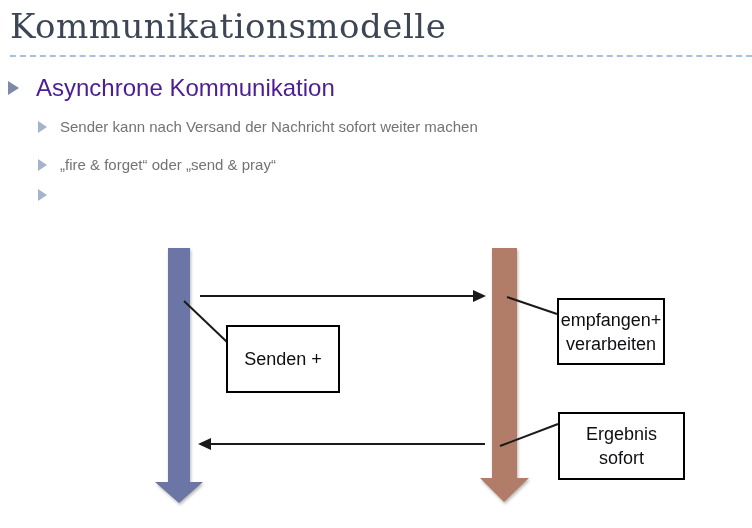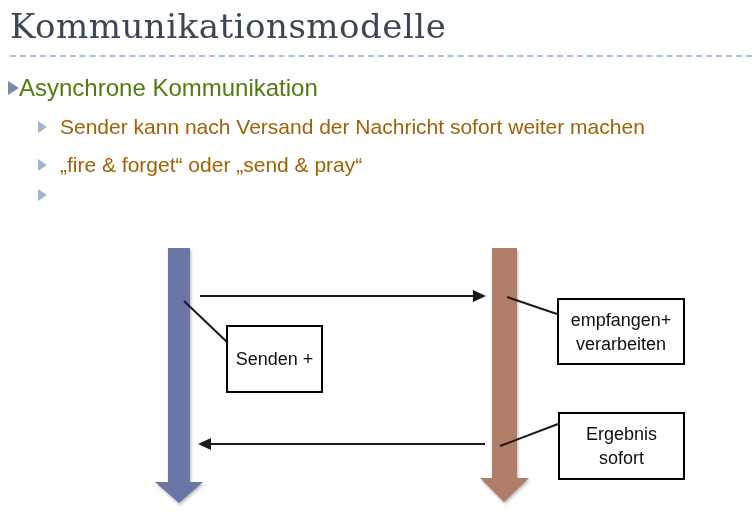--- a/index.html
+++ b/index.html
@@ -27,48 +27,48 @@
     border-top:2px dashed #a9c0dd;
     height:0;
   }
   
   .row{display:flex;align-items:center;}
   .tri{display:inline-block;width:0;height:0;flex:0 0 auto;}
   .t1{border-left:11px solid #7c8aa8;border-top:7px solid transparent;border-bottom:7px solid transparent;}
   .t2{border-left:9px solid #a5b4cd;border-top:6px solid transparent;border-bottom:6px solid transparent;}
   .l1{margin:16px 0 0 8px;}
   .l1 .txt{
-    margin-left:0;
+    margin-left:17px;
     font-size:24px;line-height:30px;
-    color:#4d7c0f;
+    color:#4c1d95;
   }
   .l2{margin:10px 0 0 38px;}
   .l2 .txt{
     margin-left:13px;
-    font-size:21px;line-height:28px;
-    color:#a16207;
+    font-size:15px;line-height:28px;
+    color:#737373;
   }
   
   .dg{position:absolute;left:0;top:0;width:752px;height:528px;}
   .lifeline{filter:drop-shadow(1.5px 2px 1.5px rgba(0,0,0,0.28));}
   .msg{stroke-width:2;fill:none;}
   .callout{stroke-width:2;fill:none;}
   .box{
     position:absolute;
     background:#ffffff;
     border:2px solid #000000;
     display:flex;flex-direction:column;
     align-items:center;justify-content:center;
     font-size:18px;line-height:24px;
     color:#0e0e14;
     text-align:center;
     box-sizing:border-box;
   }
-  .box-send   {left:226px;top:325px;width:97px;height:68px;gap:19px;}
-  .box-receive{left:557px;top:298px;width:128px;height:67px;}
+  .box-send   {left:226px;top:325px;width:114px;height:68px;gap:19px;}
+  .box-receive{left:557px;top:298px;width:108px;height:67px;}
   .box-result {left:558px;top:412px;width:127px;height:68px;}
 </style>
 </head>
 <body>
 
 <div class="slide">
 
   <div class="hdr">
     <h1 class="title">Kommunikationsmodelle</h1>
     <div class="rule"></div>

